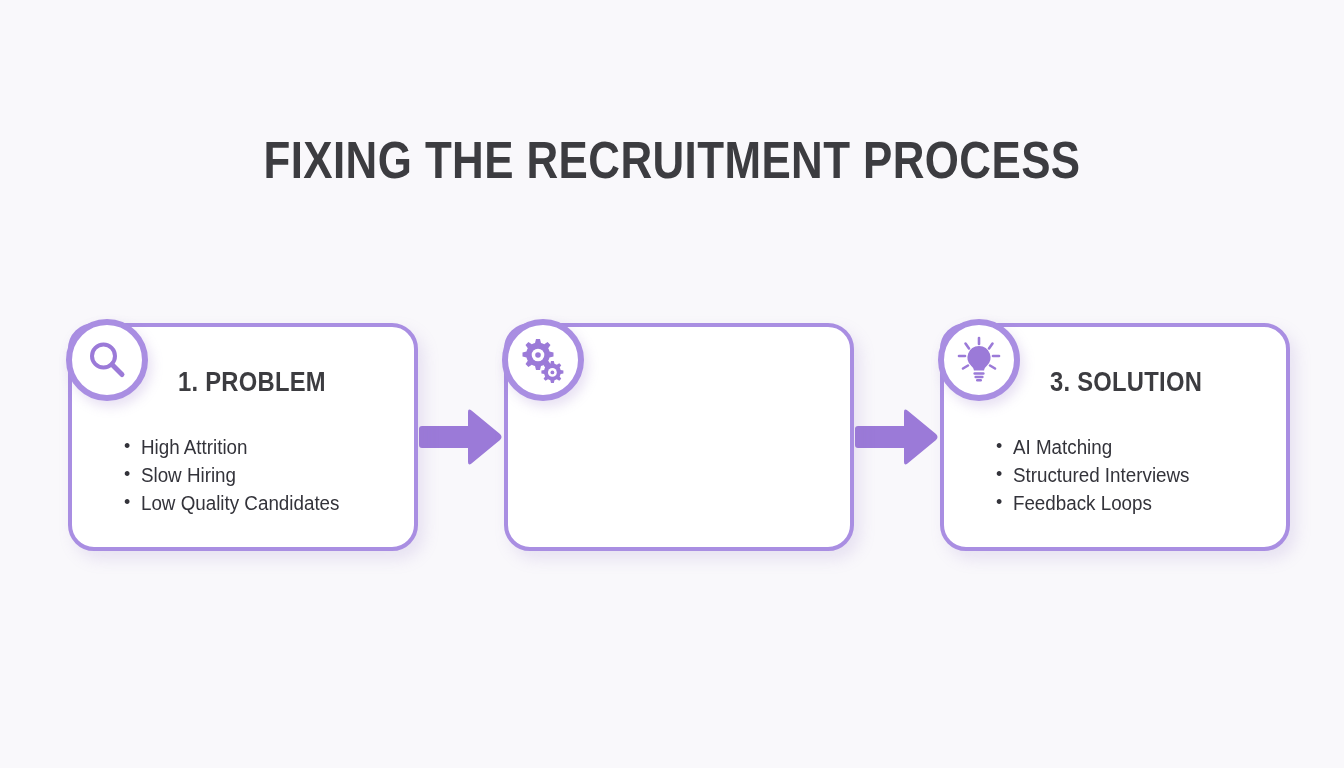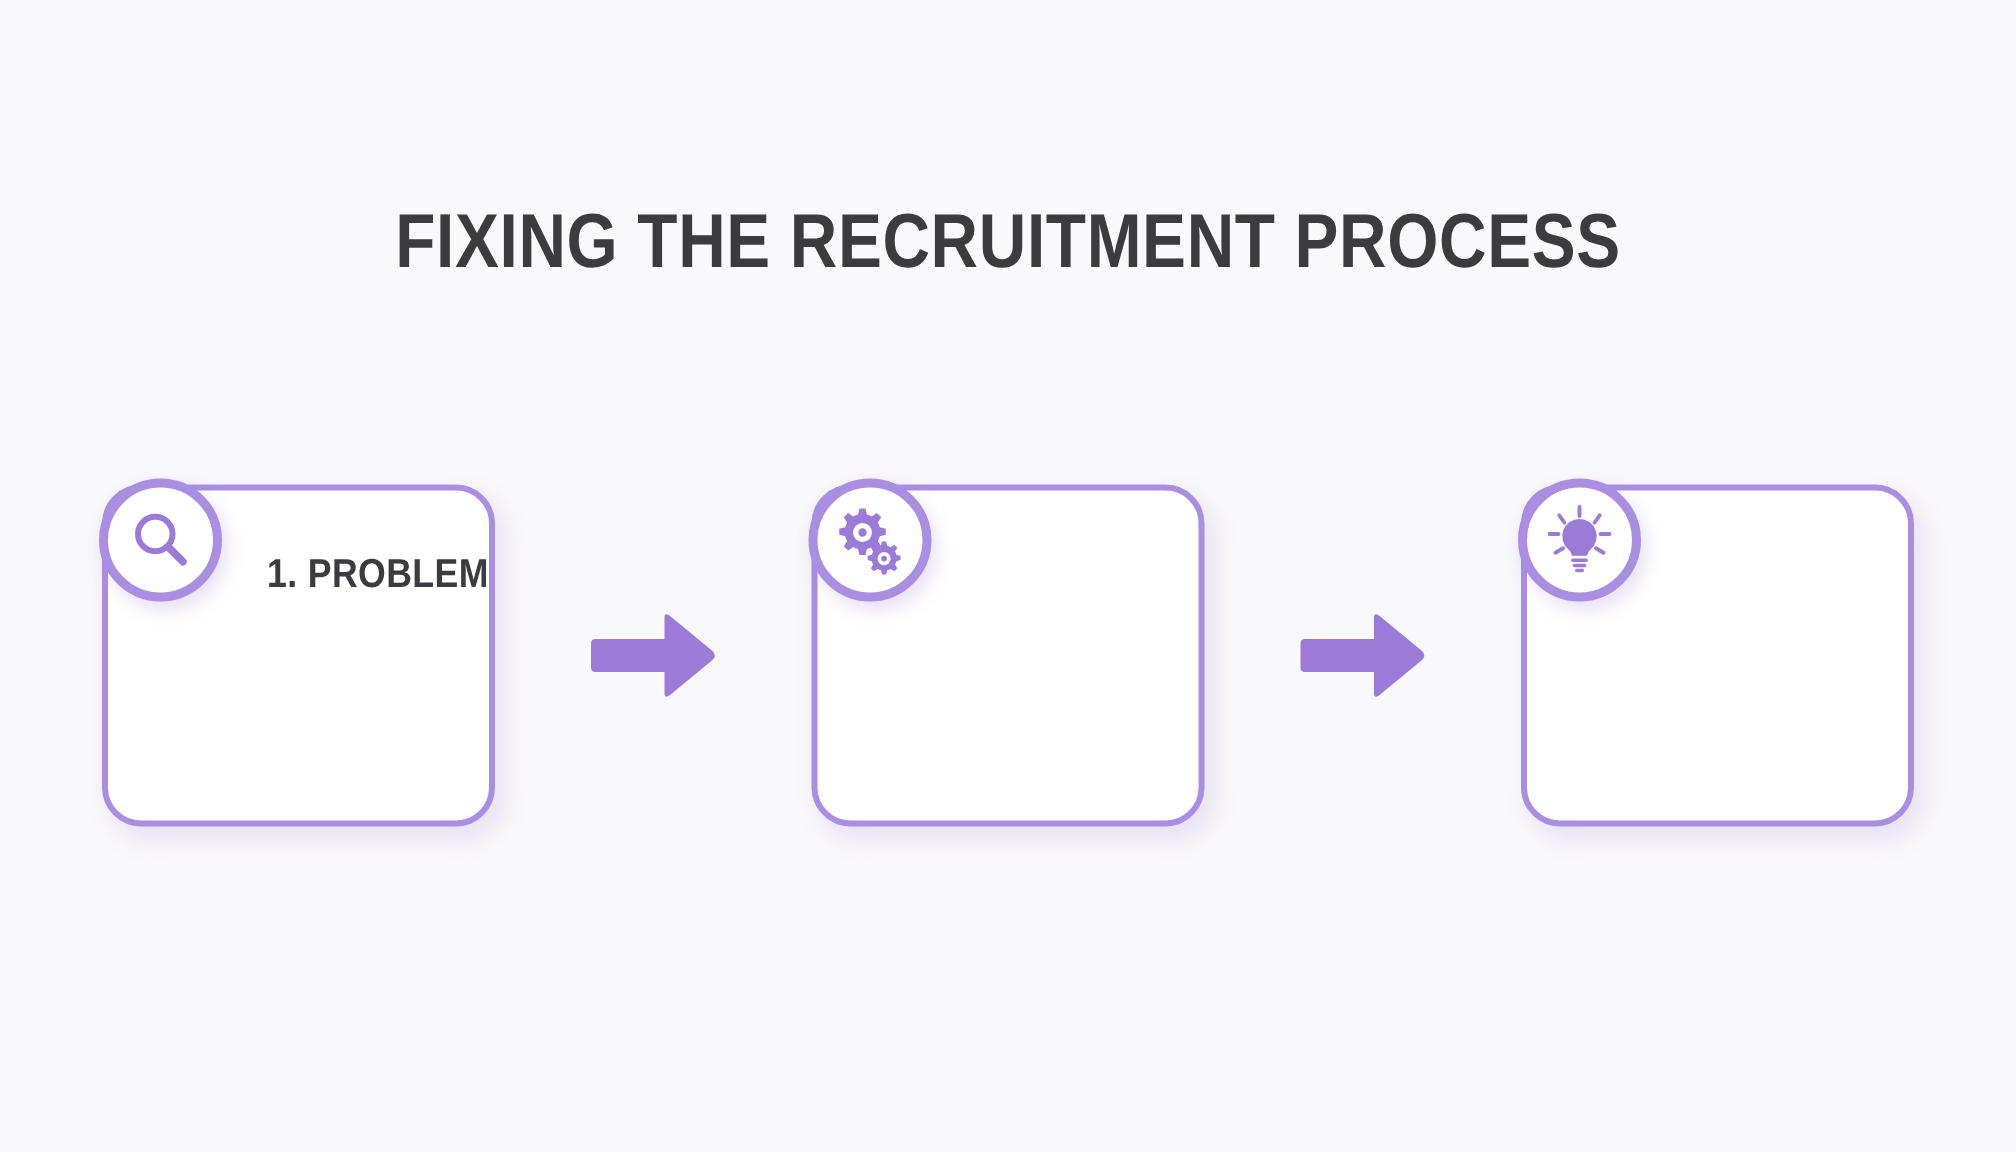--- a/index.html
+++ b/index.html
@@ -42,21 +42,21 @@
     width: 1208px;
     height: 228px;
     display: flex;
     flex-direction: row;
     align-items: center;
     justify-content: space-between;
   }
 
   .card {
     position: relative;
-    width: 262px;
+    width: 350px;
     height: 228px;
     box-sizing: border-box;
     background: #ffffff;
     border: 4px solid #a98ee2;
     border-radius: 26px;
     box-shadow: 6px 8px 16px rgba(150, 120, 200, 0.18);
     flex: 0 0 auto;
   }
 
   .card-header {
@@ -154,20 +154,25 @@
       <svg width="46" height="46" viewBox="0 0 46 46" aria-hidden="true">
         <circle cx="19.5" cy="19" r="11.5" fill="none" stroke="#9b7ad8" stroke-width="4"></circle>
         <line x1="28" y1="27.5" x2="38" y2="37.5" stroke="#9b7ad8" stroke-width="5" stroke-linecap="round"></line>
       </svg>
     </div>
 
     <div class="card-header">
       <span class="card-title">1. PROBLEM</span>
     </div>
 
+    <ul class="bullets">
+      <li>High Attrition</li>
+      <li>Slow Hiring</li>
+      <li>Low Quality Candidates</li>
+    </ul>
   </div>
 
   <div class="arrow">
     <svg width="86" height="60" viewBox="0 0 86 60" aria-hidden="true">
       <path d="M4 19 L50 19 L50 5 Q50 1 53.5 3.5 L82 27 Q85 30 82 33 L53.5 56.5 Q50 59 50 55 L50 41 L4 41 Q1 41 1 38 L1 22 Q1 19 4 19 Z" fill="#9b7ad8"></path>
     </svg>
   </div>
 
   <div class="card">
 
@@ -212,16 +217,24 @@
         </g>
         <path d="M24 10 a11.5 11.5 0 0 1 7.4 20.3 c-1.5 1.3-2.1 2.6-2.3 4.2 l-10.2 0 c-0.2-1.6-0.8-2.9-2.3-4.2 A11.5 11.5 0 0 1 24 10 z" fill="#9b7ad8"></path>
         <g stroke="#9b7ad8" stroke-width="2.4" stroke-linecap="round">
           <line x1="19.6" y1="37.5" x2="28.4" y2="37.5"></line>
           <line x1="20.6" y1="41" x2="27.4" y2="41"></line>
           <line x1="22.2" y1="44.3" x2="25.8" y2="44.3"></line>
         </g>
       </svg>
     </div>
 
-
+    <div class="card-header">
+      <span class="card-title">3. SOLUTION</span>
+    </div>
+
+    <ul class="bullets">
+      <li>AI Matching</li>
+      <li>Structured Interviews</li>
+      <li>Feedback Loops</li>
+    </ul>
   </div>
 
 </div>
 
 </body></html>

